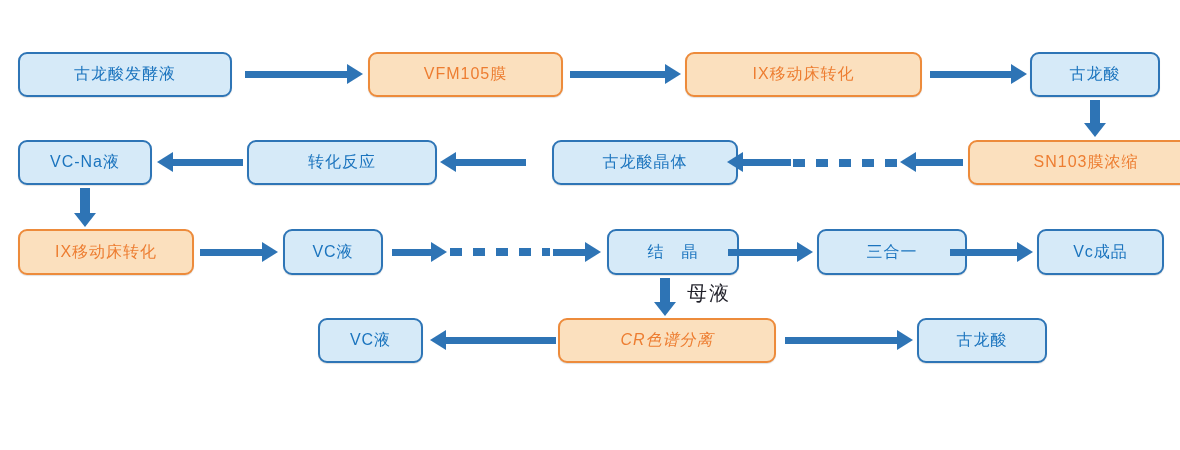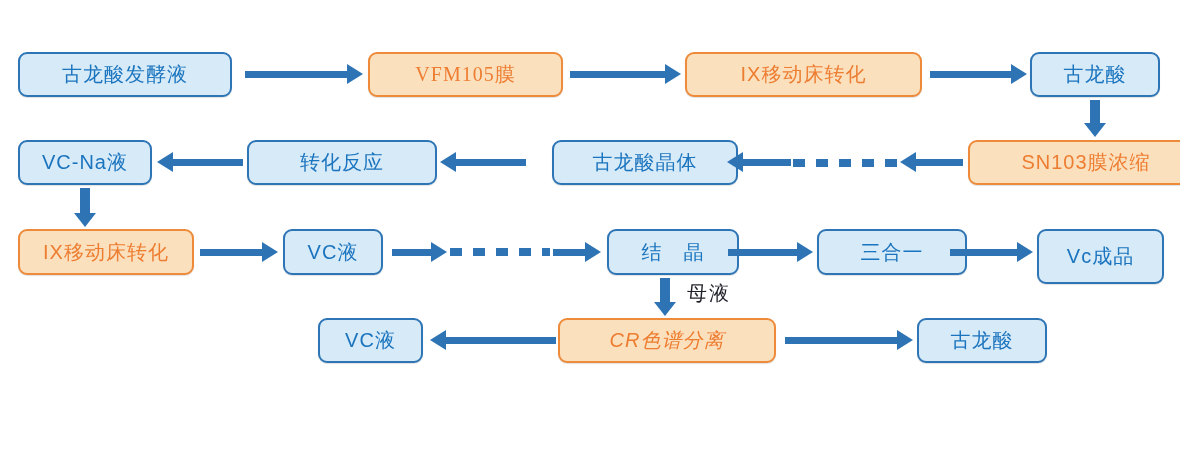--- a/index.html
+++ b/index.html
@@ -18,21 +18,21 @@
     width:1180px;height:450px;
     background:#ffffff;
     font-family:"Liberation Sans","DejaVu Sans",sans-serif;
     overflow:hidden;
   }
   .node{
     position:absolute;
     box-sizing:border-box;
     display:flex;align-items:center;justify-content:center;
     border-radius:9px;
-    font-size:20px;
+    font-size:16px;
     letter-spacing:1px;
     box-shadow:0 1px 1px rgba(0,0,0,0.12);
     white-space:nowrap;
   }
   .node.blue{
     background:var(--blue-fill);
     border:2px solid var(--blue-border);
     color:var(--blue-text);
   }
   .node.orange{
@@ -64,34 +64,34 @@
     color:var(--label-text);
     letter-spacing:2px;
   }
 </style>
 </head>
 <body>
 
 <div class="canvas">
 
   <div class="node blue" style="left:18px;  top:52px; width:214px; height:45px;">古龙酸发酵液</div>
-  <div class="node orange" style="left:368px; top:52px; width:195px; height:45px;font-family:Liberation Serif, serif;">VFM105膜</div>
+  <div class="node orange" style="left:368px; top:52px; width:195px; height:45px;">VFM105膜</div>
   <div class="node orange" style="left:685px; top:52px; width:237px; height:45px;">IX移动床转化</div>
   <div class="node blue" style="left:1030px;top:52px; width:130px; height:45px;">古龙酸</div>
 
   <div class="node blue" style="left:247px; top:140px;width:190px; height:45px;">转化反应</div>
   <div class="node blue" style="left:18px;  top:140px;width:134px; height:45px;">VC-Na液</div>
   <div class="node blue" style="left:552px; top:140px;width:186px; height:45px;">古龙酸晶体</div>
   <div class="node orange" style="left:968px; top:140px;width:236px; height:45px;">SN103膜浓缩</div>
 
   <div class="node orange" style="left:18px;  top:229px;width:176px; height:46px;">IX移动床转化</div>
   <div class="node blue" style="left:283px; top:229px;width:100px; height:46px;">VC液</div>
   <div class="node blue" style="left:607px; top:229px;width:132px; height:46px;">结　晶</div>
   <div class="node blue" style="left:817px; top:229px;width:150px; height:46px;">三合一</div>
-  <div class="node blue" style="left:1037px;top:229px;width:127px; height:55px;">Vc成品</div>
+  <div class="node blue" style="left:1037px;top:229px;width:127px; height:46px;">Vc成品</div>
 
   <div class="node blue" style="left:318px; top:318px;width:105px; height:45px;">VC液</div>
   <div class="node orange" style="left:558px; top:318px;width:218px; height:45px;font-style:italic;">CR色谱分离</div>
   <div class="node blue" style="left:917px; top:318px;width:130px; height:45px;">古龙酸</div>
 
   <div class="harrow" style="left:245px;top:64px;width:118px;">
       <div class="shaft"></div>
       <div class="head right"></div>
     </div>
   <div class="harrow" style="left:570px;top:64px;width:111px;">

